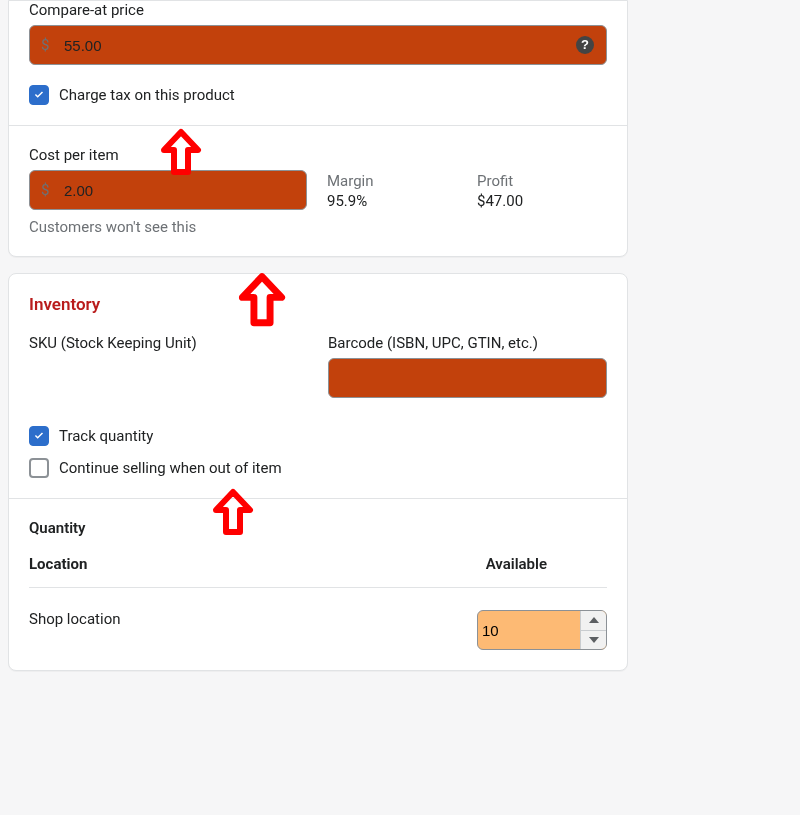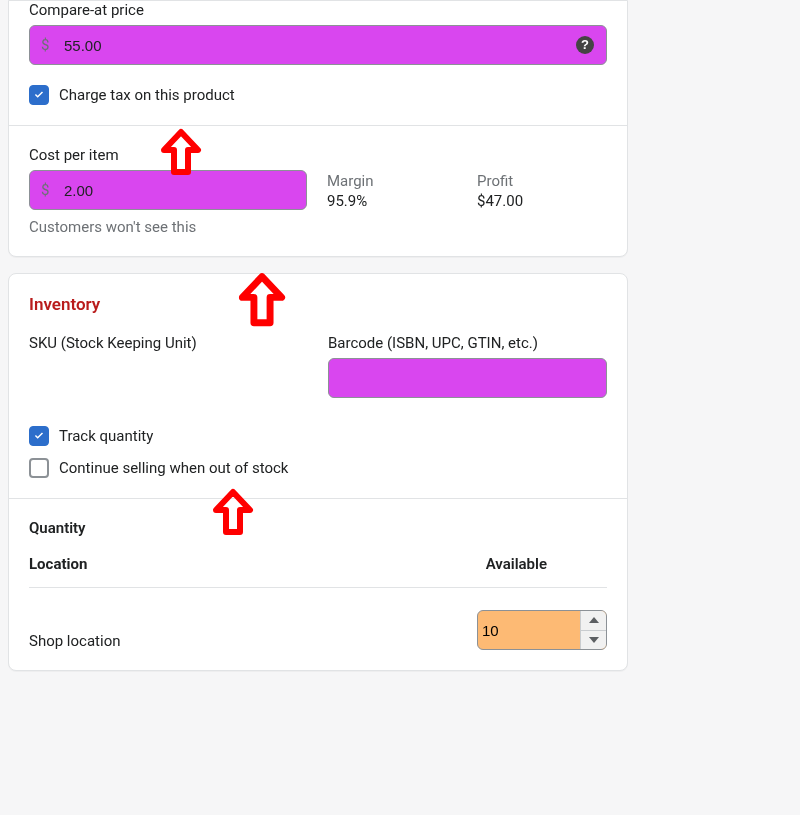--- a/index.html
+++ b/index.html
@@ -53,21 +53,21 @@
     position: relative;
   }
   .input {
     width: 100%;
     height: 40px;
     border: 1px solid #8c9196;
     border-radius: 6px;
     padding: 0 12px;
     font-size: 15px;
     color: #202223;
-    background: #d946ef;
+    background: #c2410c;
   }
   .input.with-prefix { padding-left: 34px; }
   .input.with-suffix { padding-right: 44px; }
   .prefix {
     position: absolute;
     left: 12px;
     top: 50%;
     transform: translateY(-50%);
     color: #6d7175;
     font-size: 15px;
@@ -123,21 +123,21 @@
     color: #202223;
     margin: 0;
   }
 
   .metrics-col { padding-top: 26px; }
   .metrics-col .metric-label { color: #6d7175; margin-bottom: 2px; }
   .metrics-col .metric-value { color: #202223; }
 
   .location-row {
     display:flex;
-    align-items:flex-end;
+    align-items:flex-start;
     justify-content:space-between;
     padding: 22px 0 0 0;
   }
   .qty-header-row {
     display:flex;
     justify-content:space-between;
     padding: 18px 0 14px 0;
     border-bottom: 1px solid #e1e3e5;
   }
   .stepper {
@@ -255,21 +255,21 @@
         <span class="cb checked">
           <svg viewBox="0 0 16 16">
               <path d="M6.5 11.2 3.3 8l1.2-1.2 2 2 4.9-4.9L12.6 5z"></path>
             </svg>
         </span>
         <span>Track quantity</span>
       </div>
 
       <div class="checkbox-row" style="margin-top:12px;">
         <span class="cb unchecked"></span>
-        <span>Continue selling when out of stock</span>
+        <span>Continue selling when out of item</span>
       </div>
     </div>
 
     <div class="card-section card-sub">
       <div class="subsection-title">Quantity</div>
 
       <div class="qty-header-row">
         <div style="font-weight:700;">Location</div>
         <div style="font-weight:600;margin-right:60px;">Available</div>
       </div>

